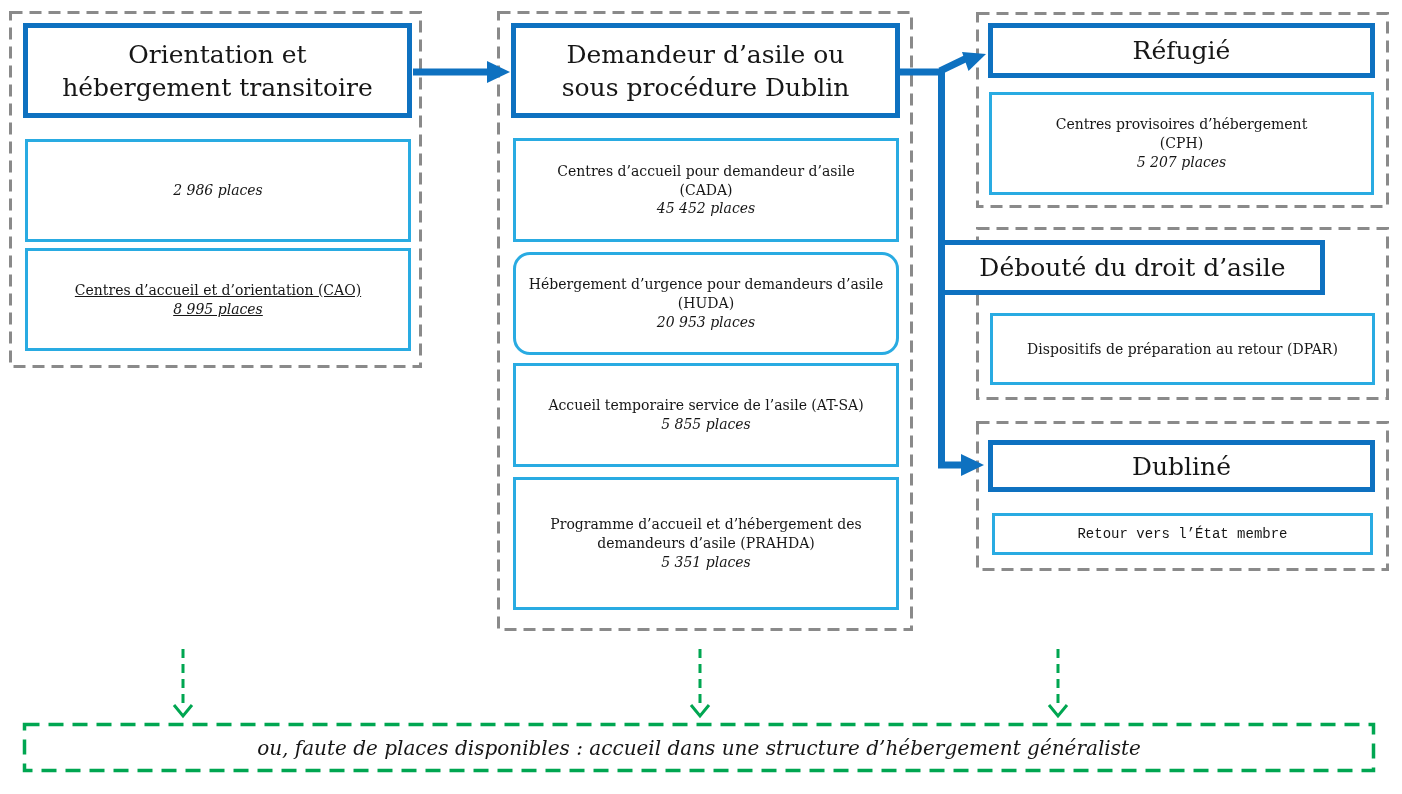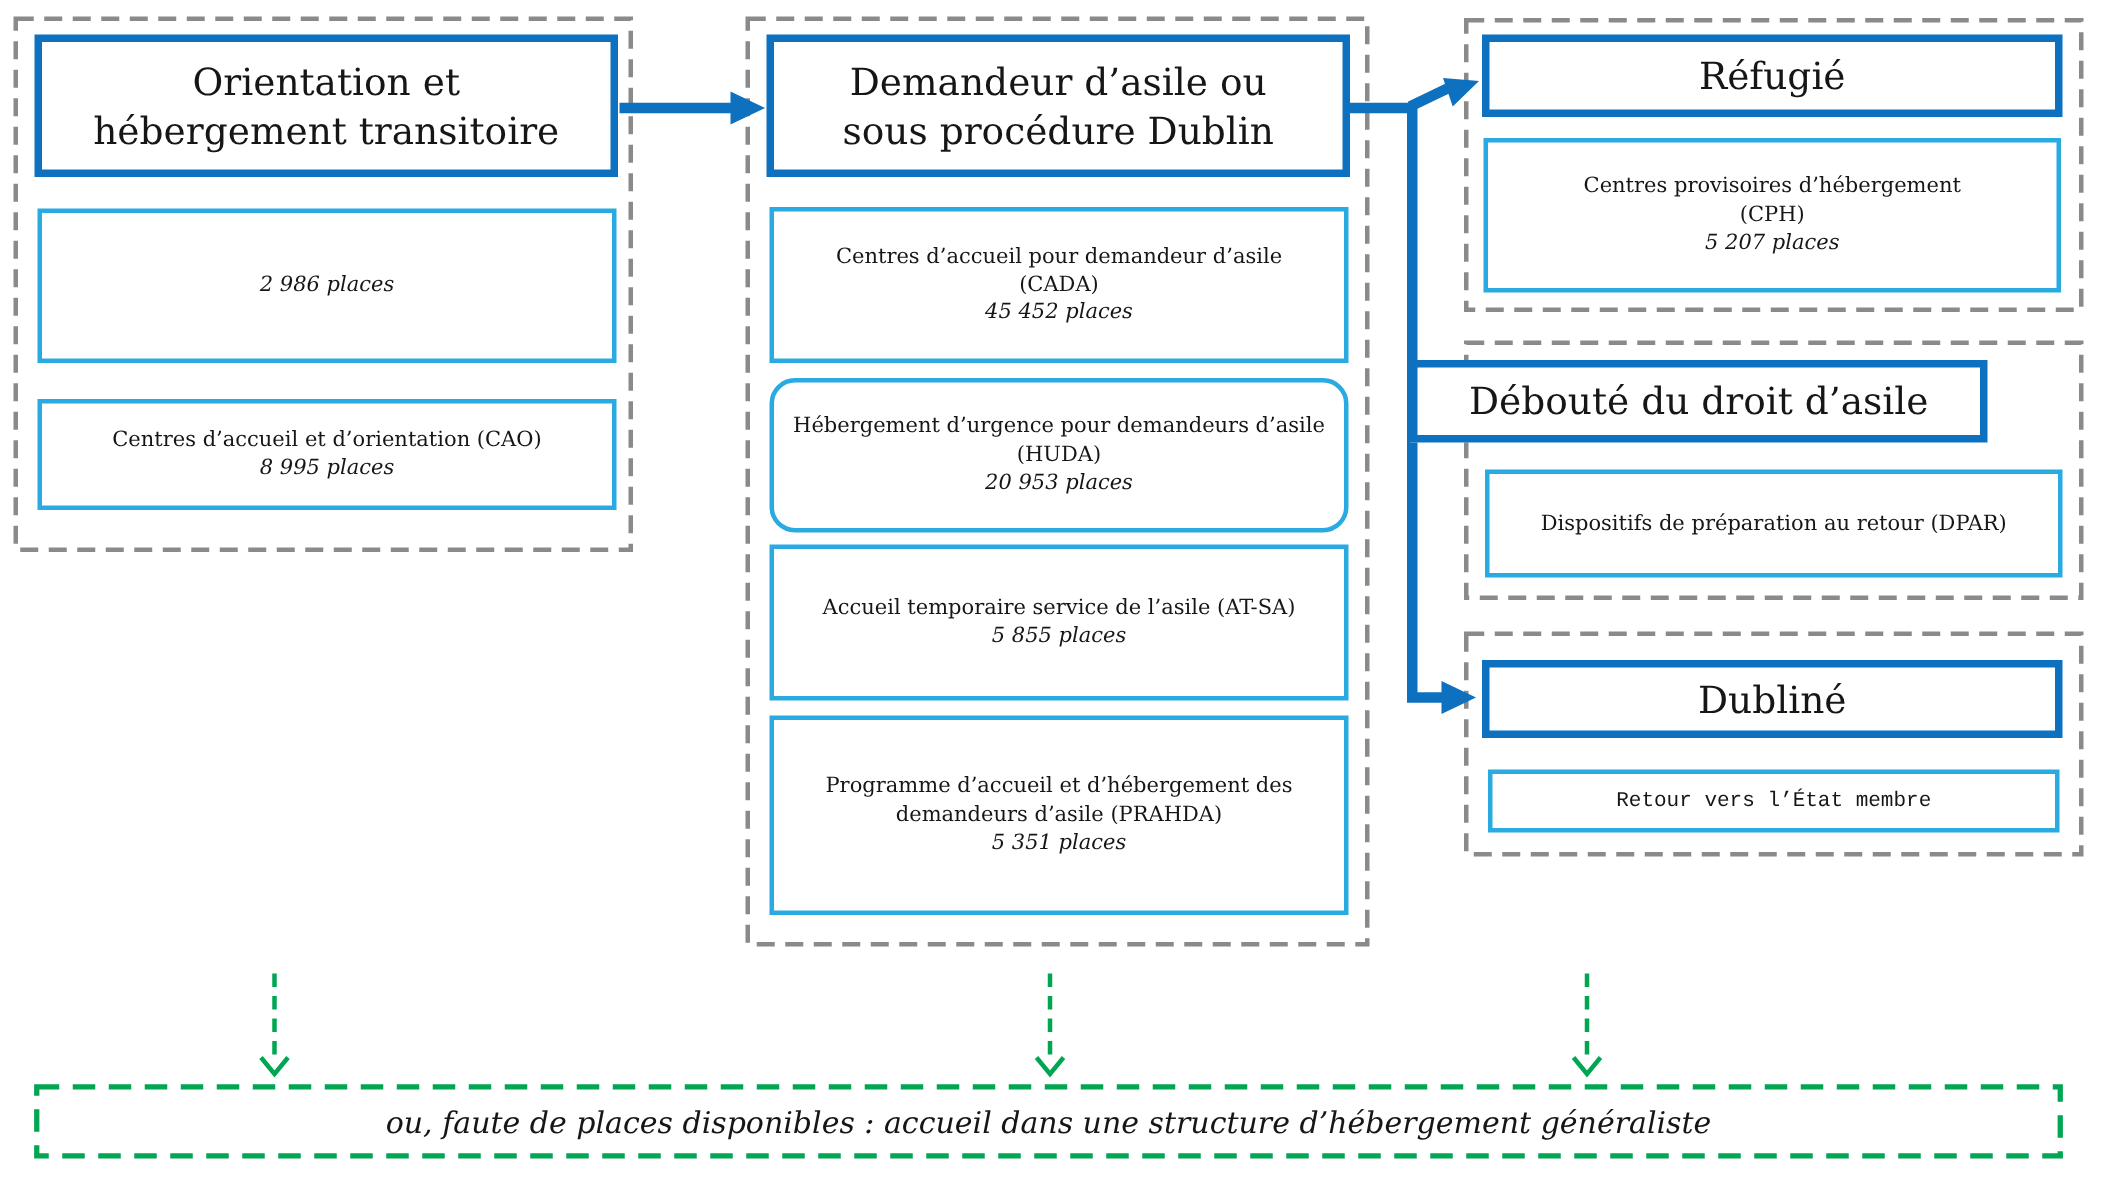--- a/index.html
+++ b/index.html
@@ -89,21 +89,21 @@
     </g>
   </g>
 </svg>
 
 <div class="box hdr" style="left:23px; top:23px; width:389px; height:95px;justify-content:center;">
   <div class="w340">Orientation et hébergement transitoire</div>
 </div>
 <div class="box sub" style="left:25px; top:139px; width:386px; height:103px;">
   <div class="places">2 986 places</div>
 </div>
-<div class="box sub" style="left:25px; top:266px; width:386px; height:74px;">
+<div class="box sub" style="left:25px; top:248px; width:386px; height:103px;text-decoration:underline;">
   <div>Centres d’accueil et d’orientation (CAO)</div>
   <div class="places">8 995 places</div>
 </div>
 
 <div class="box hdr" style="left:511px; top:23px; width:389px; height:95px;">
   <div class="w340">Demandeur d’asile ou sous procédure Dublin</div>
 </div>
 <div class="box sub" style="left:513px; top:138px; width:386px; height:104px;text-align:center;">
   <div class="w300">Centres d’accueil pour demandeur d’asile (CADA)</div>
   <div class="places">45 452 places</div>

